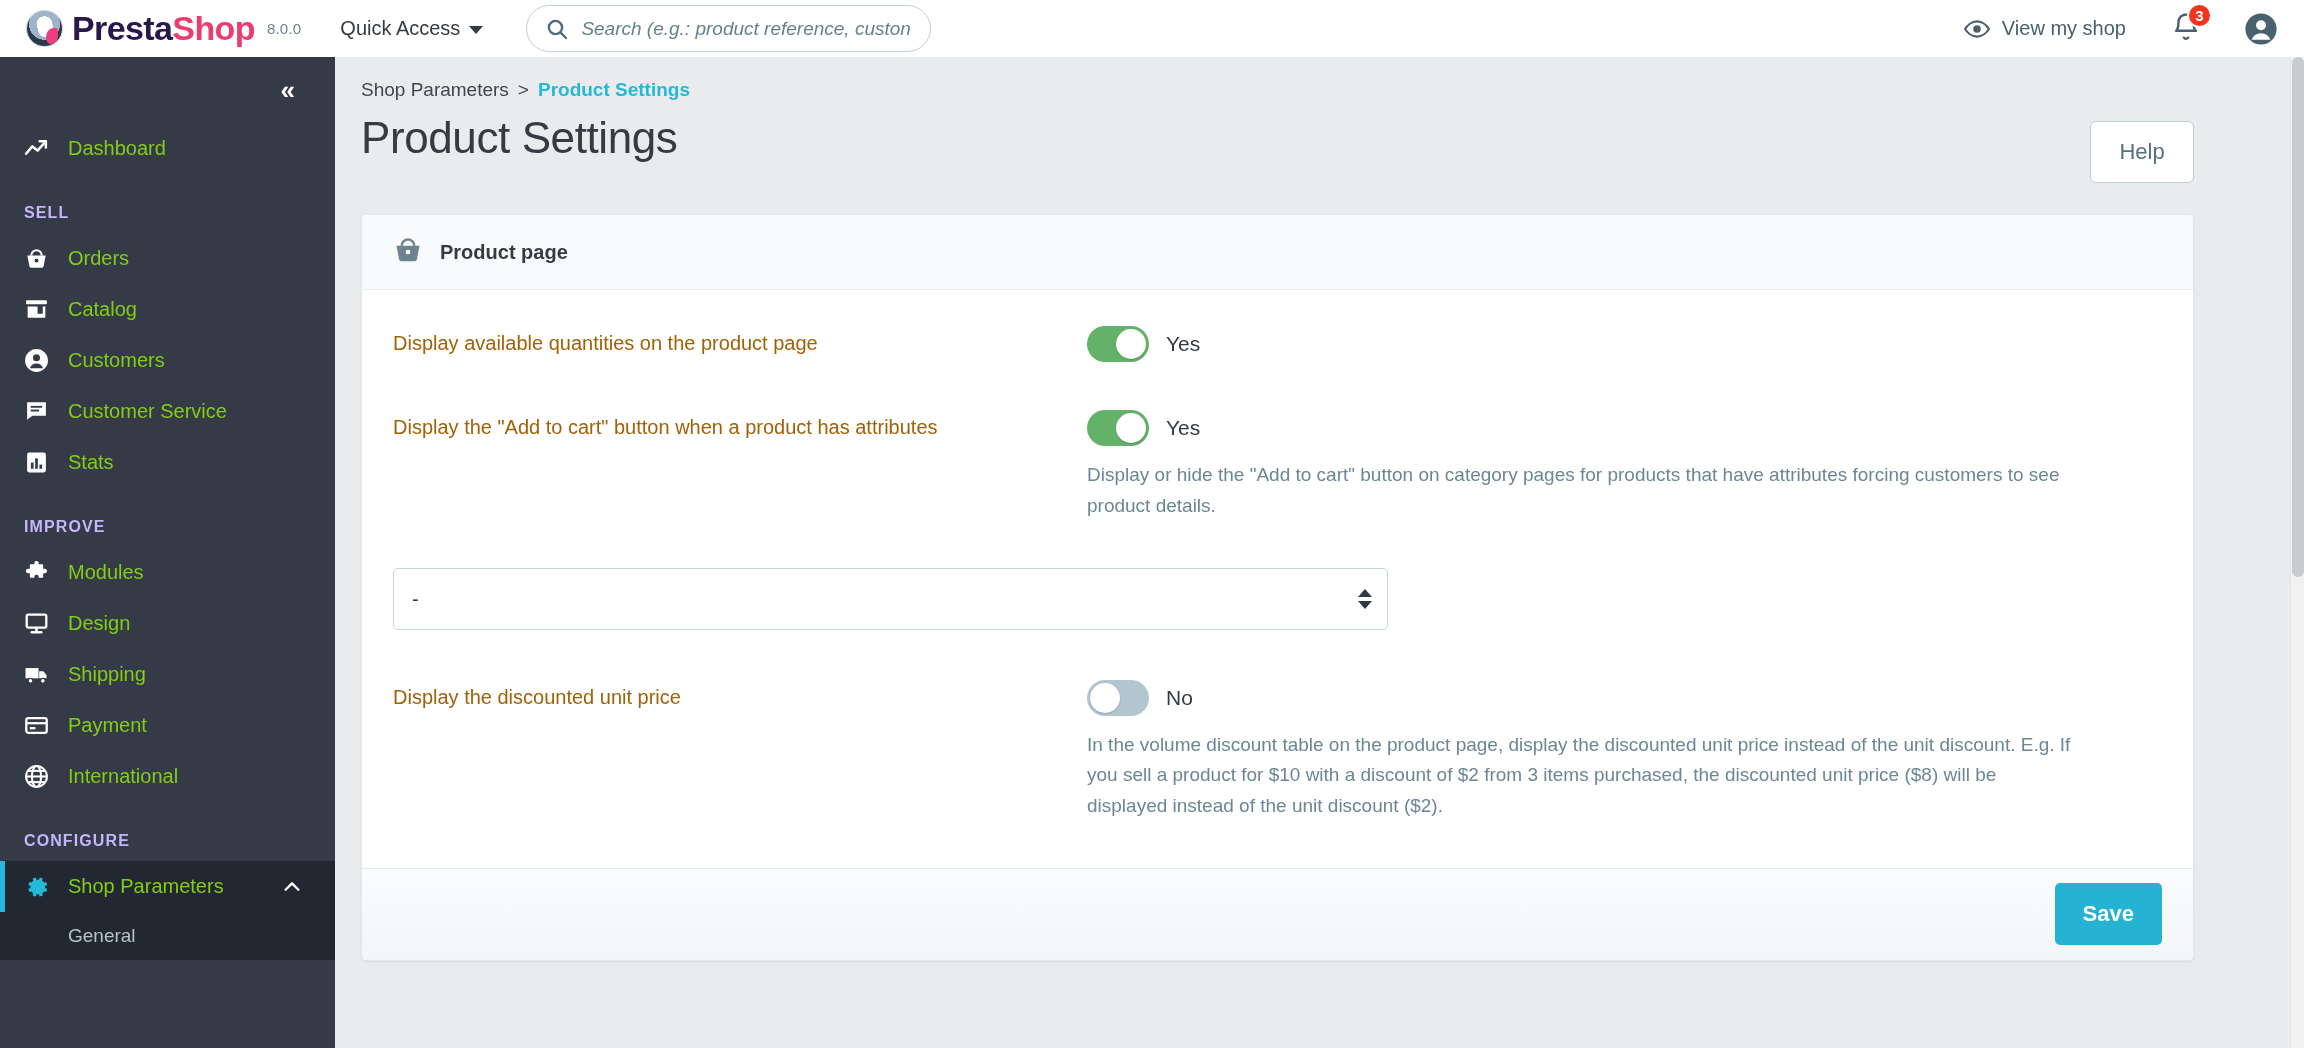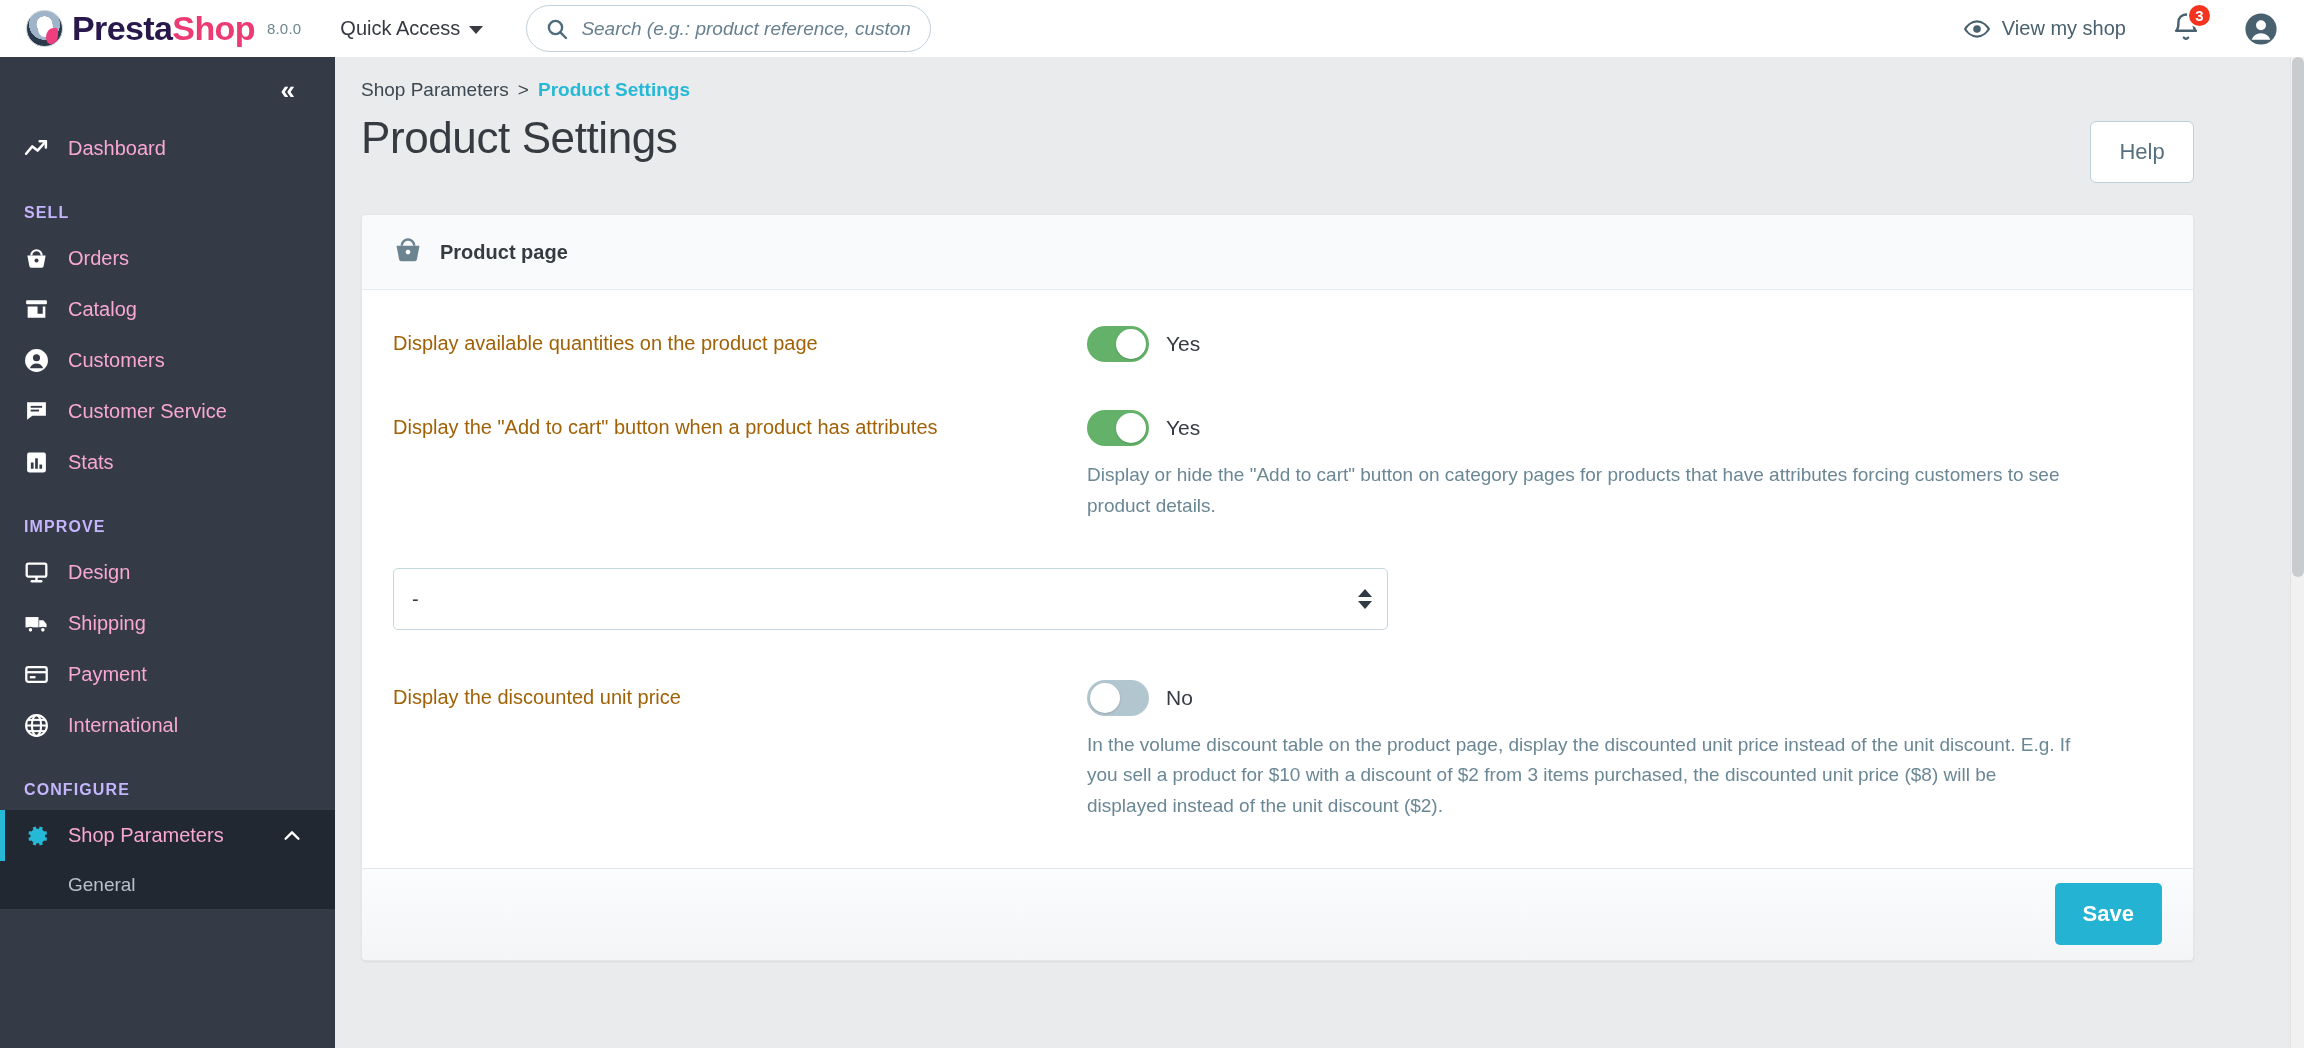--- a/index.html
+++ b/index.html
@@ -97,21 +97,21 @@
     width: 335px; height: 991px;
     background: #343a46;
     overflow: hidden;
     z-index: 20;
   }
   .collapse-row { height: 66px; display: flex; align-items: center; justify-content: flex-end; padding-right: 42px; }
   .collapse-btn { color: #fff; font-size: 26px; font-weight: 700; cursor: pointer; line-height: 1; letter-spacing: -2px; }
 
   .nav-item {
     height: 51px; display: flex; align-items: center;
-    padding-left: 24px; color: #f9a8d4;
+    padding-left: 24px; color: #84cc16;
     font-size: 20px; cursor: pointer; position: relative;
     text-decoration: none;
   }
   .nav-item .ico { width: 38px; flex: none; display: flex; align-items: center; color: #ffffff; }
   .nav-item .lbl { margin-left: 6px; }
   .nav-item.active {
     background: #222831;
   }
   .nav-item.active::before {
     content: ""; position: absolute; left: 0; top: 0;
@@ -382,20 +382,28 @@
         <rect x="6.6" y="12" width="2.6" height="6" fill="#343a46"></rect>
         <rect x="10.7" y="8" width="2.6" height="10" fill="#343a46"></rect>
         <rect x="14.8" y="14" width="2.6" height="4" fill="#343a46"></rect>
       </svg>
     </span>
     <span class="lbl">Stats</span>
   </div>
 
   <div class="nav-section">IMPROVE</div>
 
+  <div class="nav-item">
+    <span class="ico">
+      <svg width="25" height="25" viewBox="0 0 24 24" fill="currentColor">
+        <path d="M10 2.2a2.2 2.2 0 0 1 4 0V4h3.4a1 1 0 0 1 1 1v3.3h1.5a2.2 2.2 0 0 1 0 4.4h-1.5V16a1 1 0 0 1-1 1H14v-1.6a2.2 2.2 0 0 0-4 0V17H6.6a1 1 0 0 1-1-1v-3.3H4a2.2 2.2 0 0 1 0-4.4h1.6V5a1 1 0 0 1 1-1H10z"></path>
+      </svg>
+    </span>
+    <span class="lbl">Modules</span>
+  </div>
 
   <div class="nav-item">
     <span class="ico">
       <svg width="25" height="25" viewBox="0 0 24 24" fill="none" stroke="currentColor" stroke-width="2.2">
         <rect x="2.6" y="3.4" width="18.8" height="12.6" rx="1.6"></rect>
         <line x1="12" y1="16" x2="12" y2="20" stroke-width="2.4"></line>
         <line x1="7.5" y1="20.4" x2="16.5" y2="20.4" stroke-width="2.4" stroke-linecap="round"></line>
       </svg>
     </span>
     <span class="lbl">Design</span>

